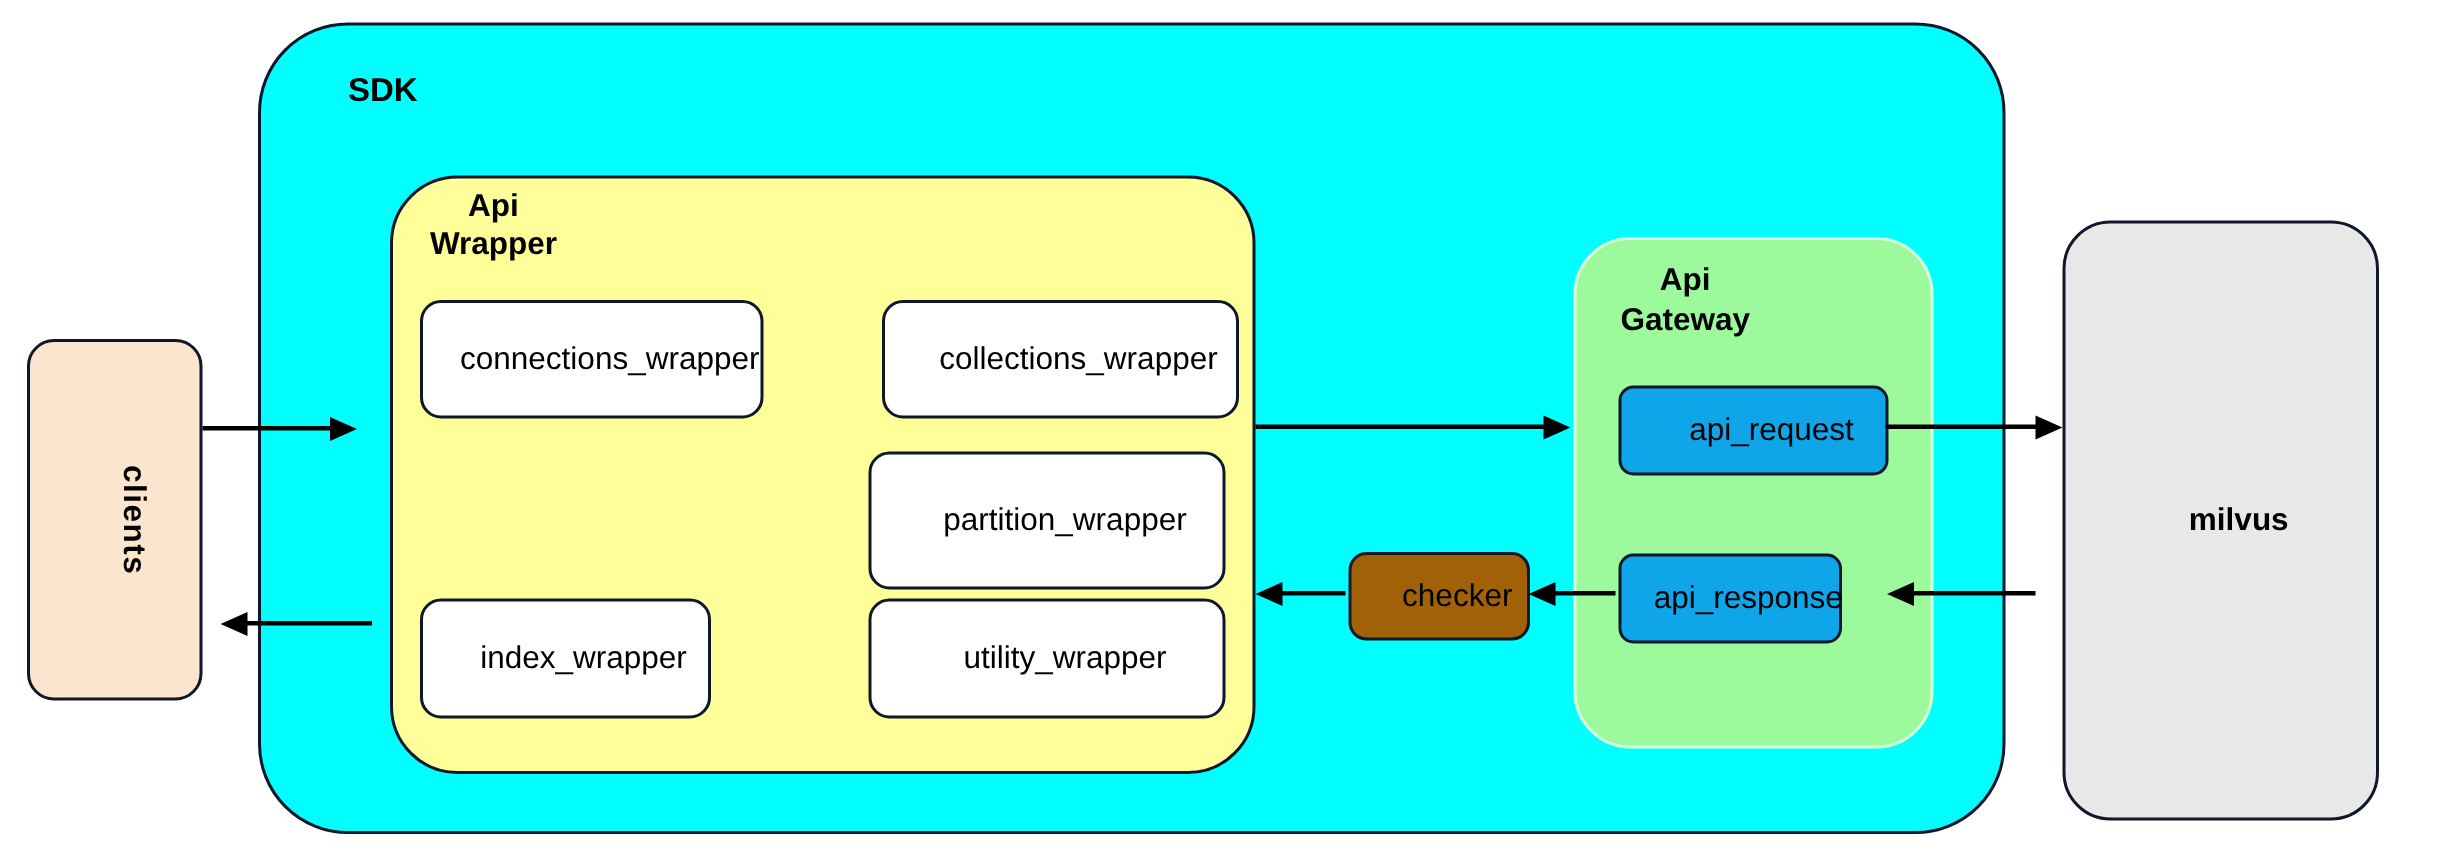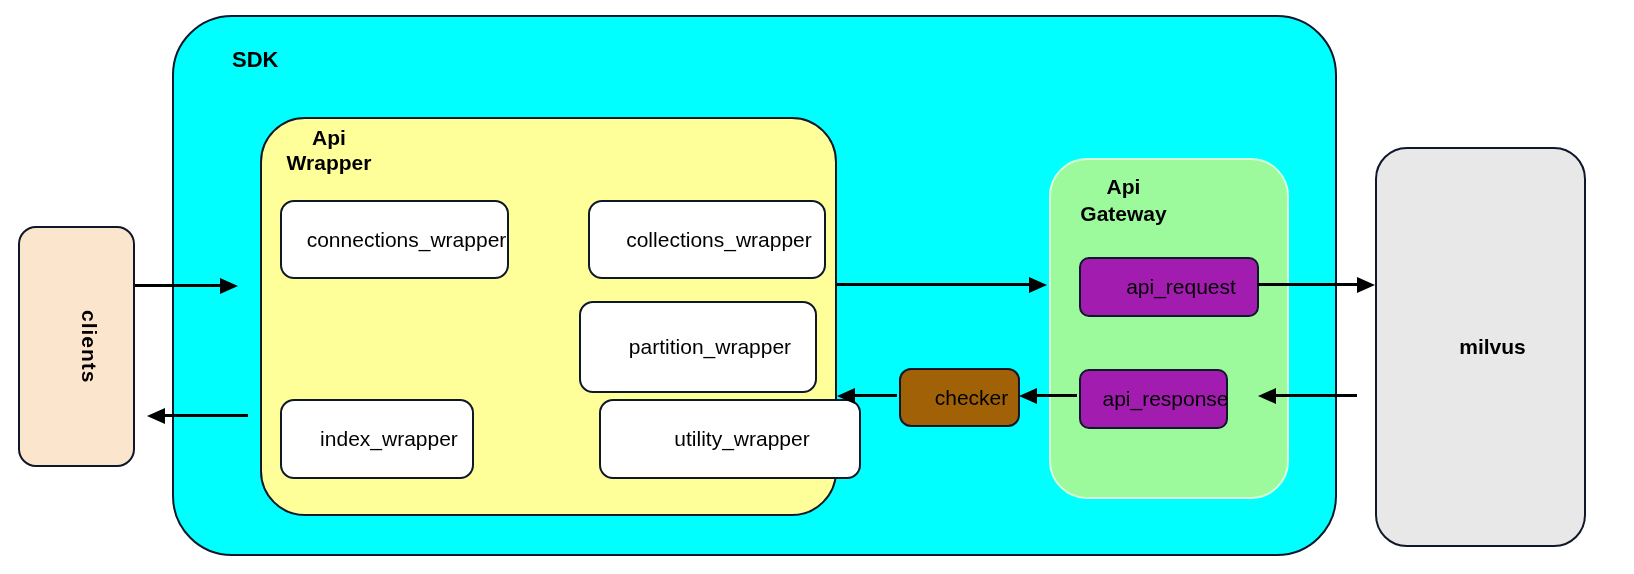--- a/index.html
+++ b/index.html
@@ -55,39 +55,39 @@
   .wrapper-label span { display: block; }
   .wbox {
     background: #ffffff; border-radius: 14px;
     font-size: 21px; text-align: center;
   }
   .wb-connections { left: 18px;  top: 81px;  width: 229px; height: 79px; }
   .wb-collections { left: 326px; top: 81px;  width: 238px; height: 79px; }
   .wb-schema      { left: 18px;  top: 182px; width: 229px; height: 80px; }
   .wb-partition   { left: 317px; top: 182px; width: 238px; height: 92px; }
   .wb-index       { left: 18px;  top: 280px; width: 194px; height: 80px; }
-  .wb-utility     { left: 317px; top: 280px; width: 262px; height: 80px; margin-left: 20px; }
+  .wb-utility     { left: 317px; top: 280px; width: 238px; height: 80px; }
   
   .checker {
     left: 725px; top: 351px; width: 121px; height: 59px;
     background: #a16207; border-radius: 12px; font-size: 21px;
   }
   
   .api-gateway {
     left: 875px; top: 141px; width: 240px; height: 341px;
     background: #9CFA9C; border-radius: 38px;
     border: 2px solid #D7FFD7;
   }
   .gateway-label {
     position: absolute; left: 20px; top: 13px; width: 105px;
     text-align: center; font-weight: bold; font-size: 21px; line-height: 27px;
   }
   .gateway-label span { display: block; }
   .gbox {
-    background: #a21caf; border-radius: 10px; font-size: 21px;
+    background: #0ea5e9; border-radius: 10px; font-size: 21px;
   }
   .gb-request  { left: 28px; top: 97px;  width: 180px; height: 60px; }
   .gb-response { left: 28px; top: 209px; width: 149px; height: 60px; }
   
   .milvus {
     left: 1375px; top: 147px; width: 211px; height: 400px;
     background: #E8E8E8; border-radius: 32px;
     font-weight: bold; font-size: 21px;
   }
   

